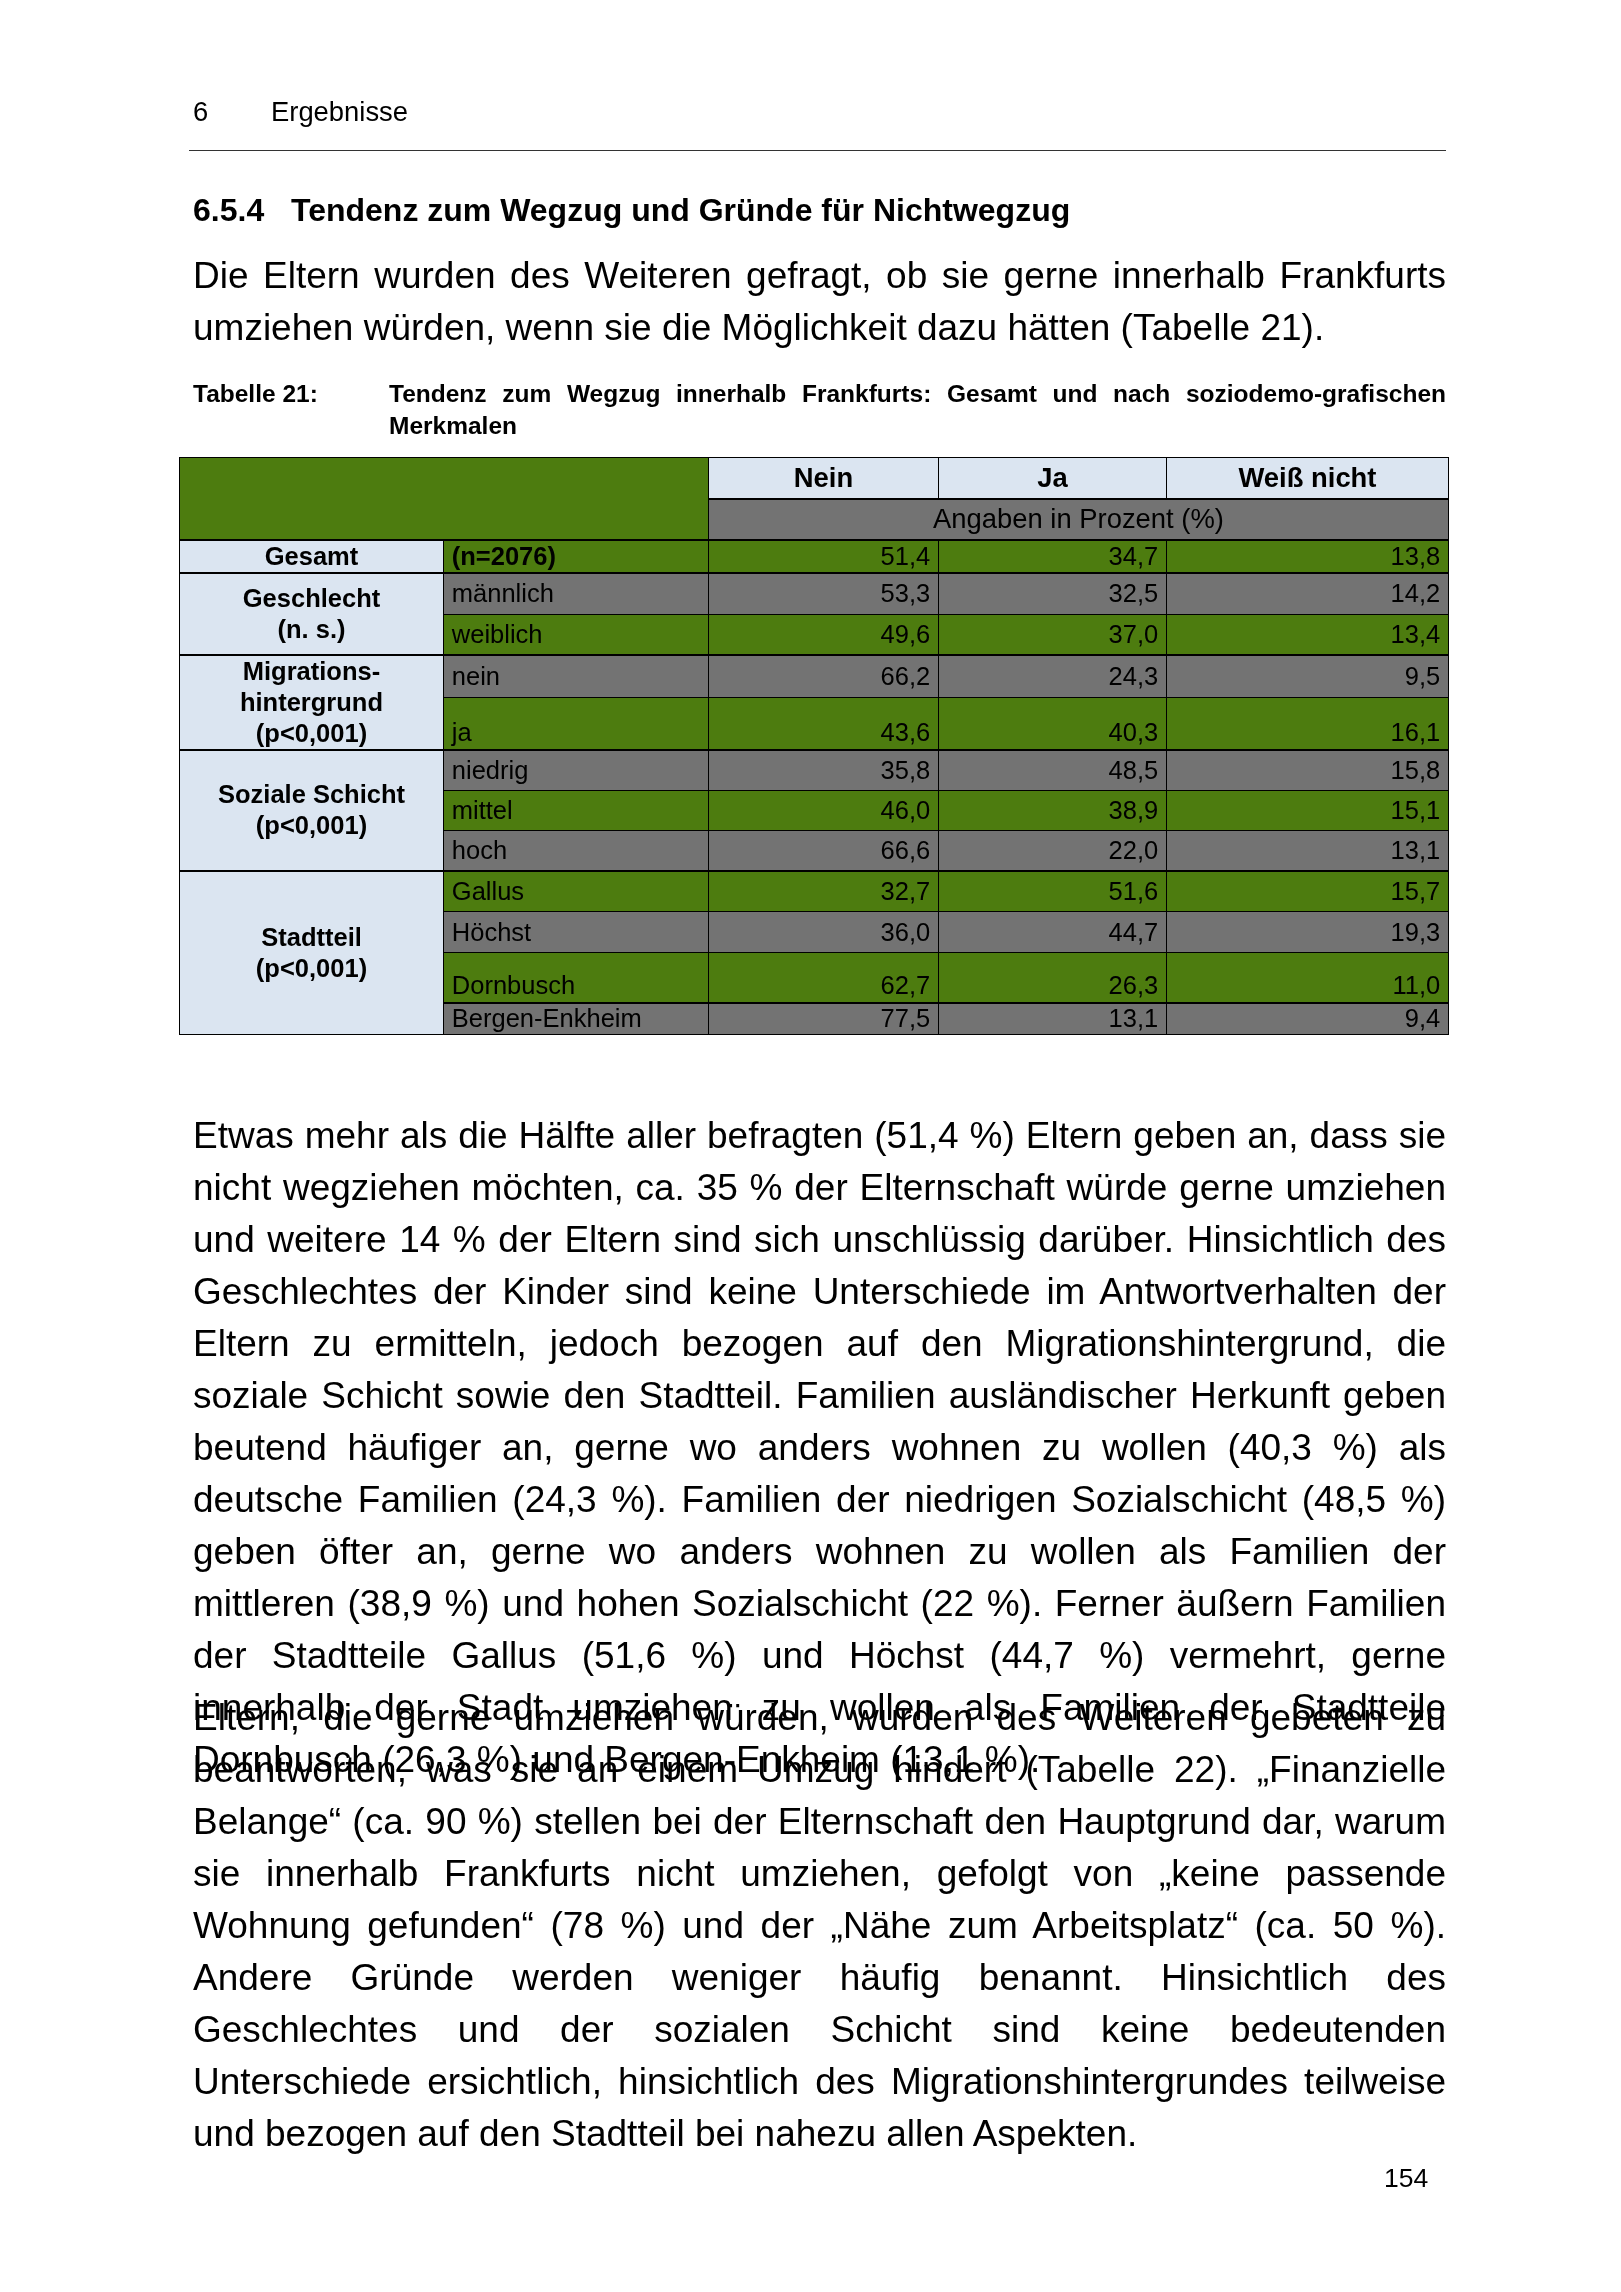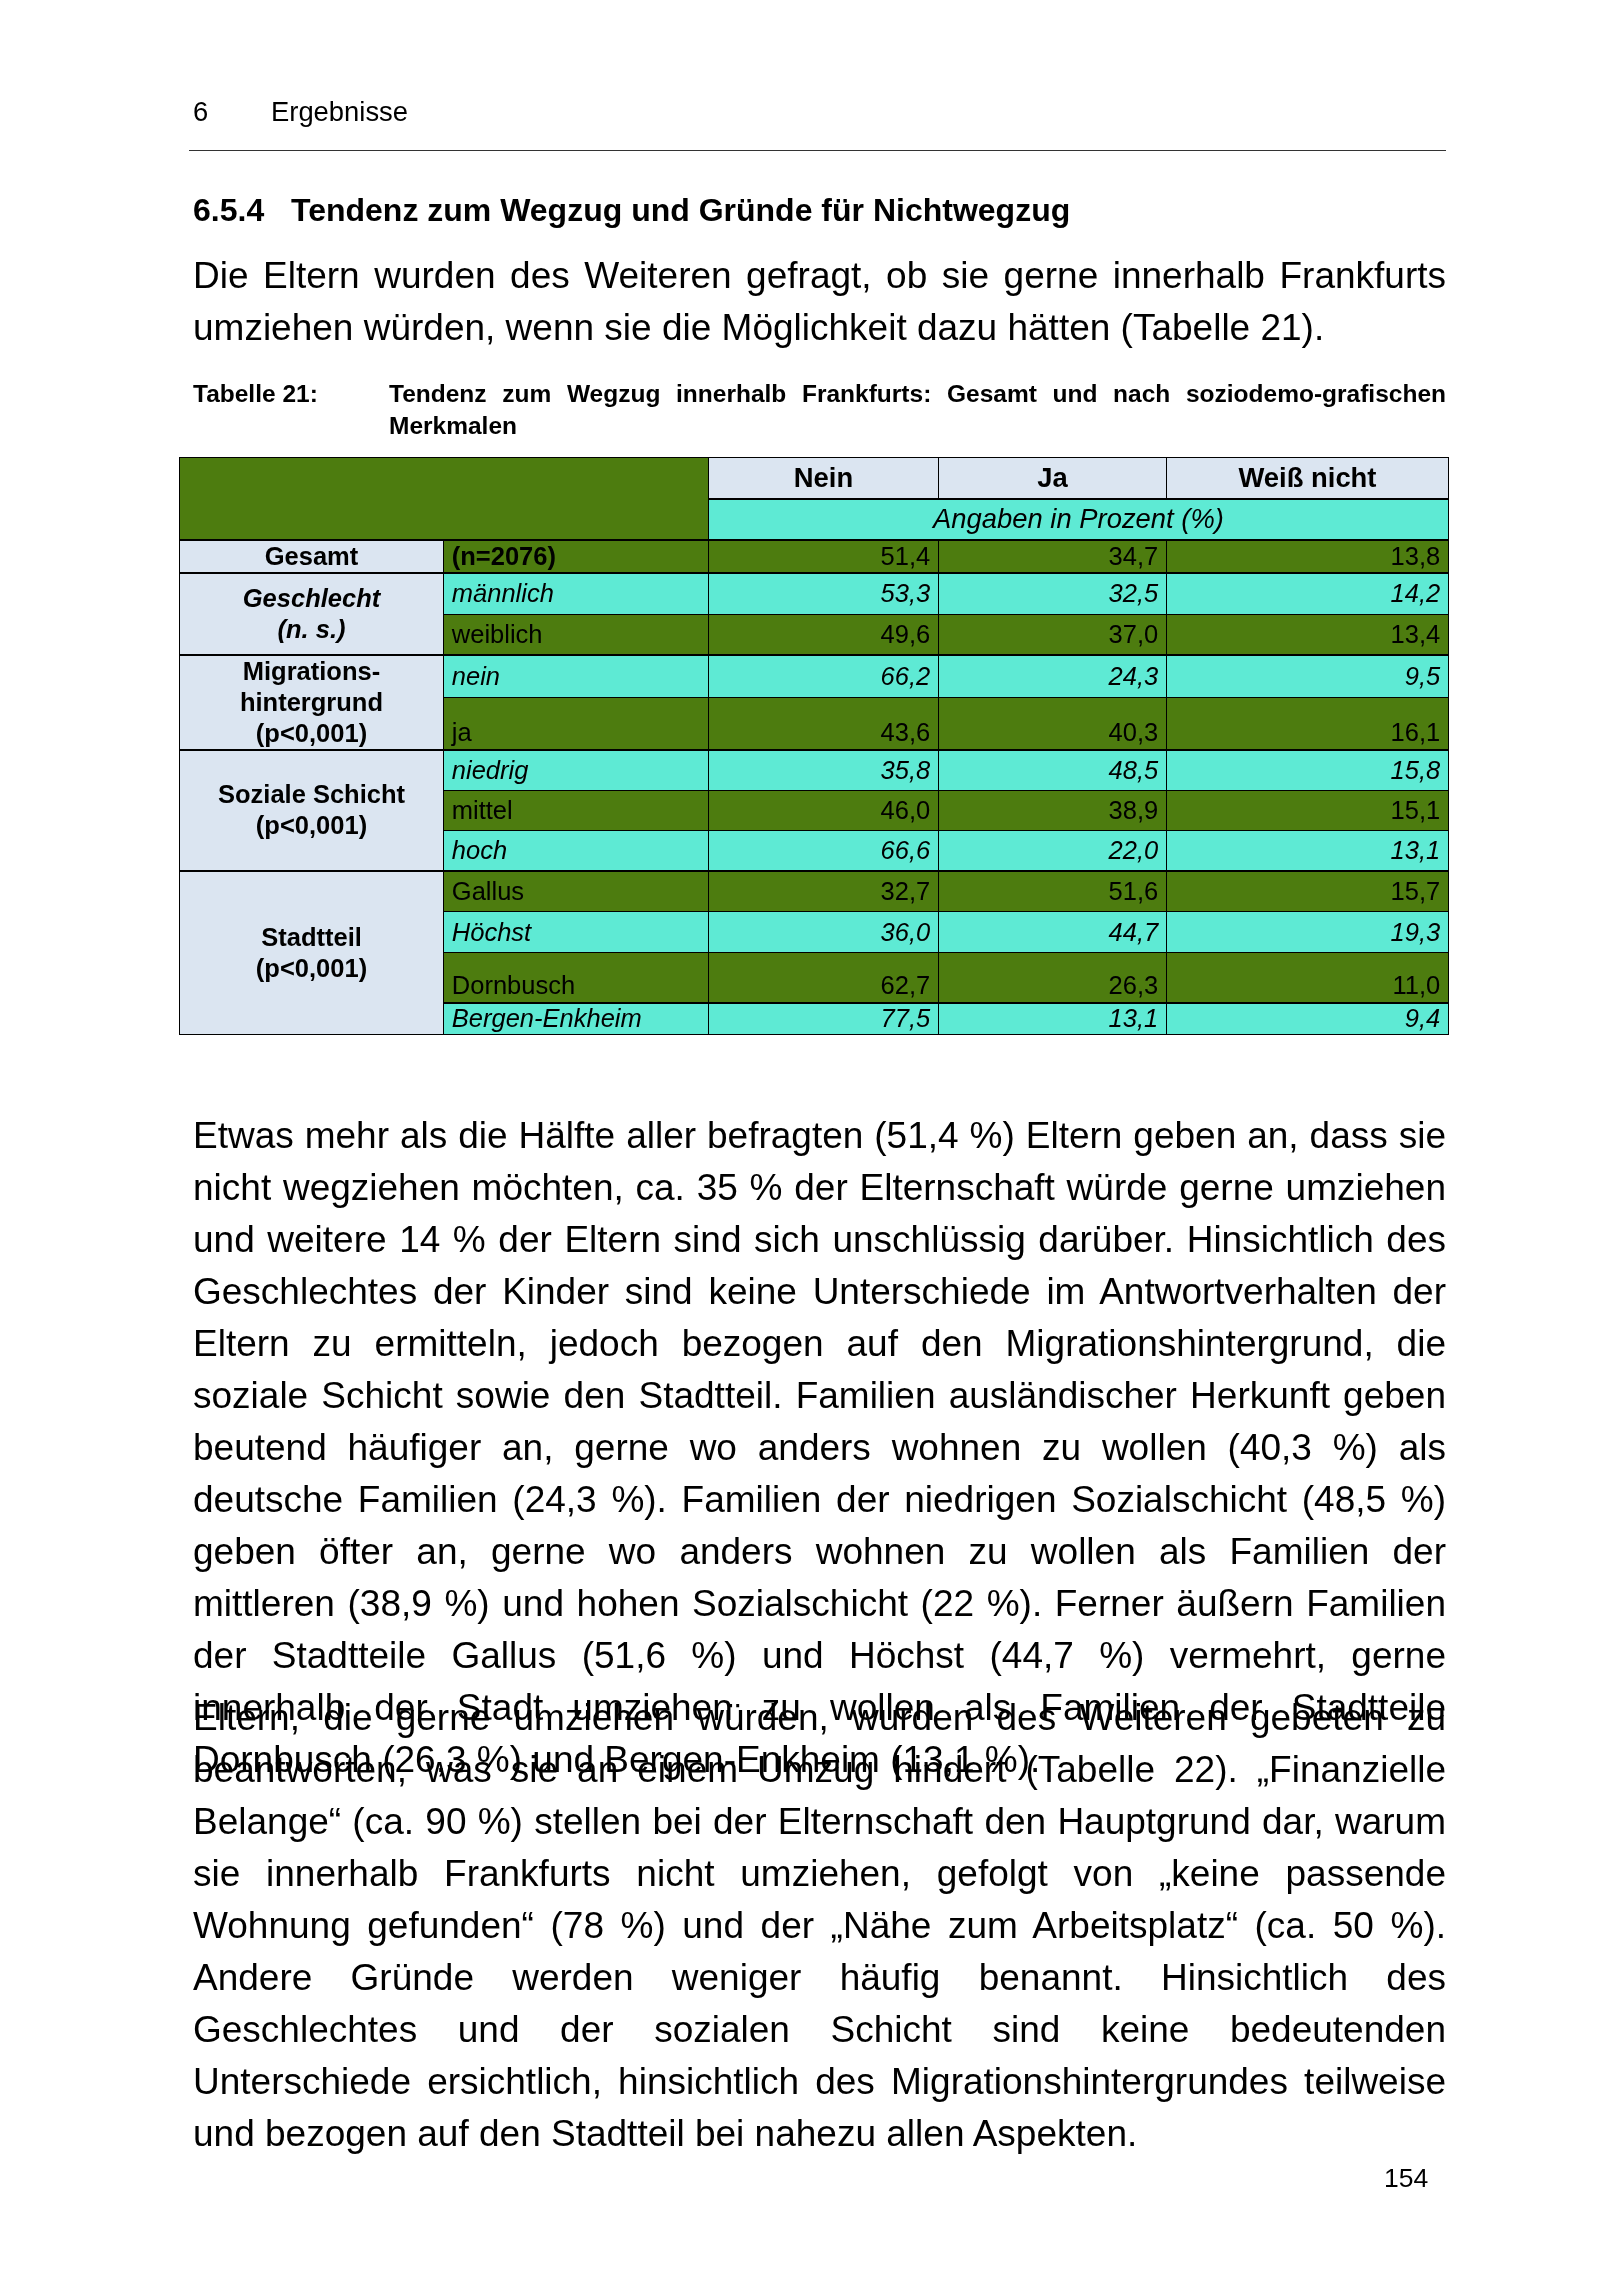--- a/index.html
+++ b/index.html
@@ -15,21 +15,21 @@
   .para { left:193px; width:1253px; font-size:37px; line-height:52px; text-align:justify; }
   .para p { margin:0; }
   .caption { top:378px; left:193px; width:1253px; font-size:24.5px; font-weight:bold; line-height:32px; }
   .caption .clabel { position:absolute; left:0; top:0; }
   .caption .ctext { position:absolute; left:196px; top:0; width:1057px; text-align:justify; }
 
   table.data { position:absolute; top:457px; left:179px; width:1269px; border-collapse:collapse;
                font-size:25.5px; table-layout:fixed; }
   table.data td { border:1px solid #000; padding:0 7.8px; vertical-align:middle; overflow:hidden; white-space:nowrap; }
   .c-light { background:#dbe5f1; }
-  .c-dark { background:#5eead4;font-style:italic; }
+  .c-dark { background:#737373; }
   .c-white { background:#4d7c0f; }
   .hdr { text-align:center; font-weight:bold; font-size:27.4px; }
   .sub { text-align:center; font-size:27.4px; }
   .group { text-align:center; font-weight:bold; white-space:normal !important; line-height:31px; }
   .num-cell { text-align:right; }
   .bottom-al { vertical-align:bottom !important; padding-bottom:2px !important; }
   .thick-top td { border-top:2.9px solid #000; }
   .page-number { top:2163px; left:1384px; font-size:26.5px; }
 </style>
 </head>
@@ -75,21 +75,21 @@
 
   <tr style="height:28px;">
     <td class="c-light group" style="border-bottom:2.9px solid #000;">Gesamt</td>
     <td class="c-white" style="font-weight:bold; border-bottom:2.9px solid #000;">(n=2076)</td>
     <td class="c-white num-cell" style="border-bottom:2.9px solid #000;">51,4</td>
     <td class="c-white num-cell" style="border-bottom:2.9px solid #000;">34,7</td>
     <td class="c-white num-cell" style="border-bottom:2.9px solid #000;">13,8</td>
   </tr>
 
   <tr style="height:42px;">
-    <td rowspan="2" class="c-light group" style="border-bottom:2.9px solid #000;font-style:italic;">
+    <td rowspan="2" class="c-light group" style="border-bottom:2.9px solid #000;">
       <div>Geschlecht</div>
       <div>(n. s.)</div>
     </td>
     <td class="c-dark">männlich</td>
     <td class="c-dark num-cell">53,3</td>
     <td class="c-dark num-cell">32,5</td>
     <td class="c-dark num-cell">14,2</td>
   </tr>
   <tr style="height:40px;padding-left:24px;">
     <td class="c-white" style="border-bottom:2.9px solid #000;">weiblich</td>

